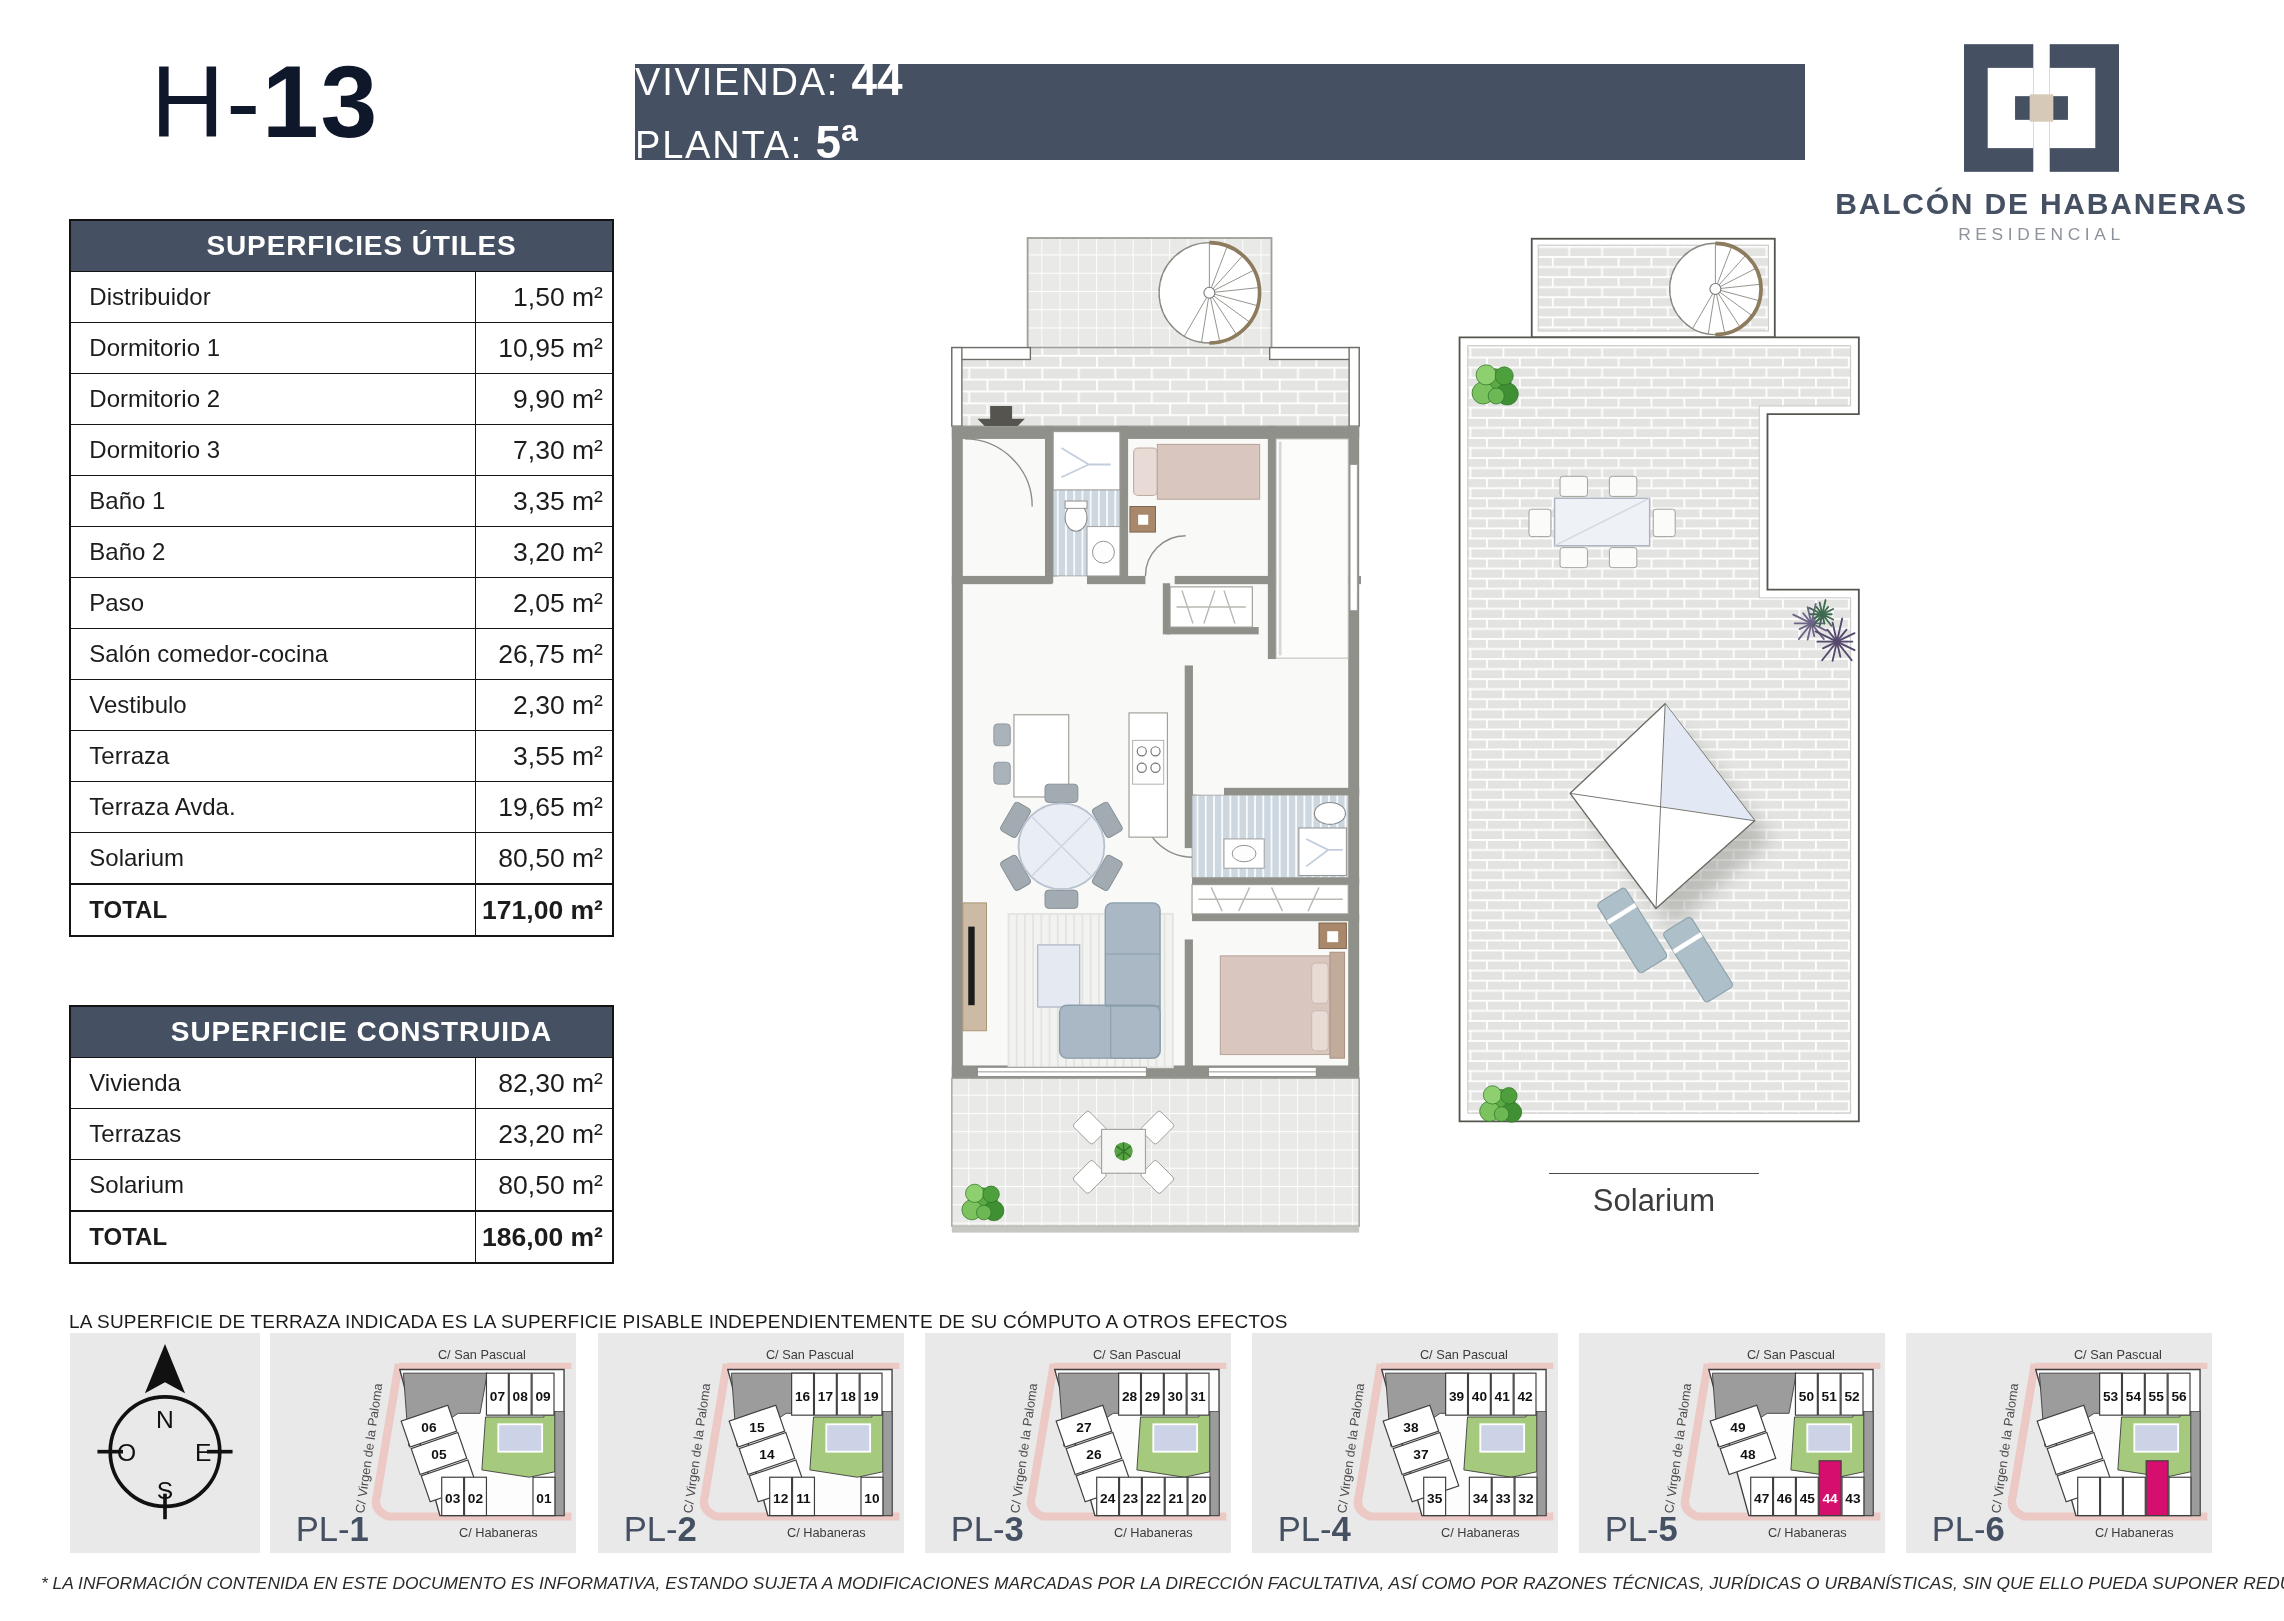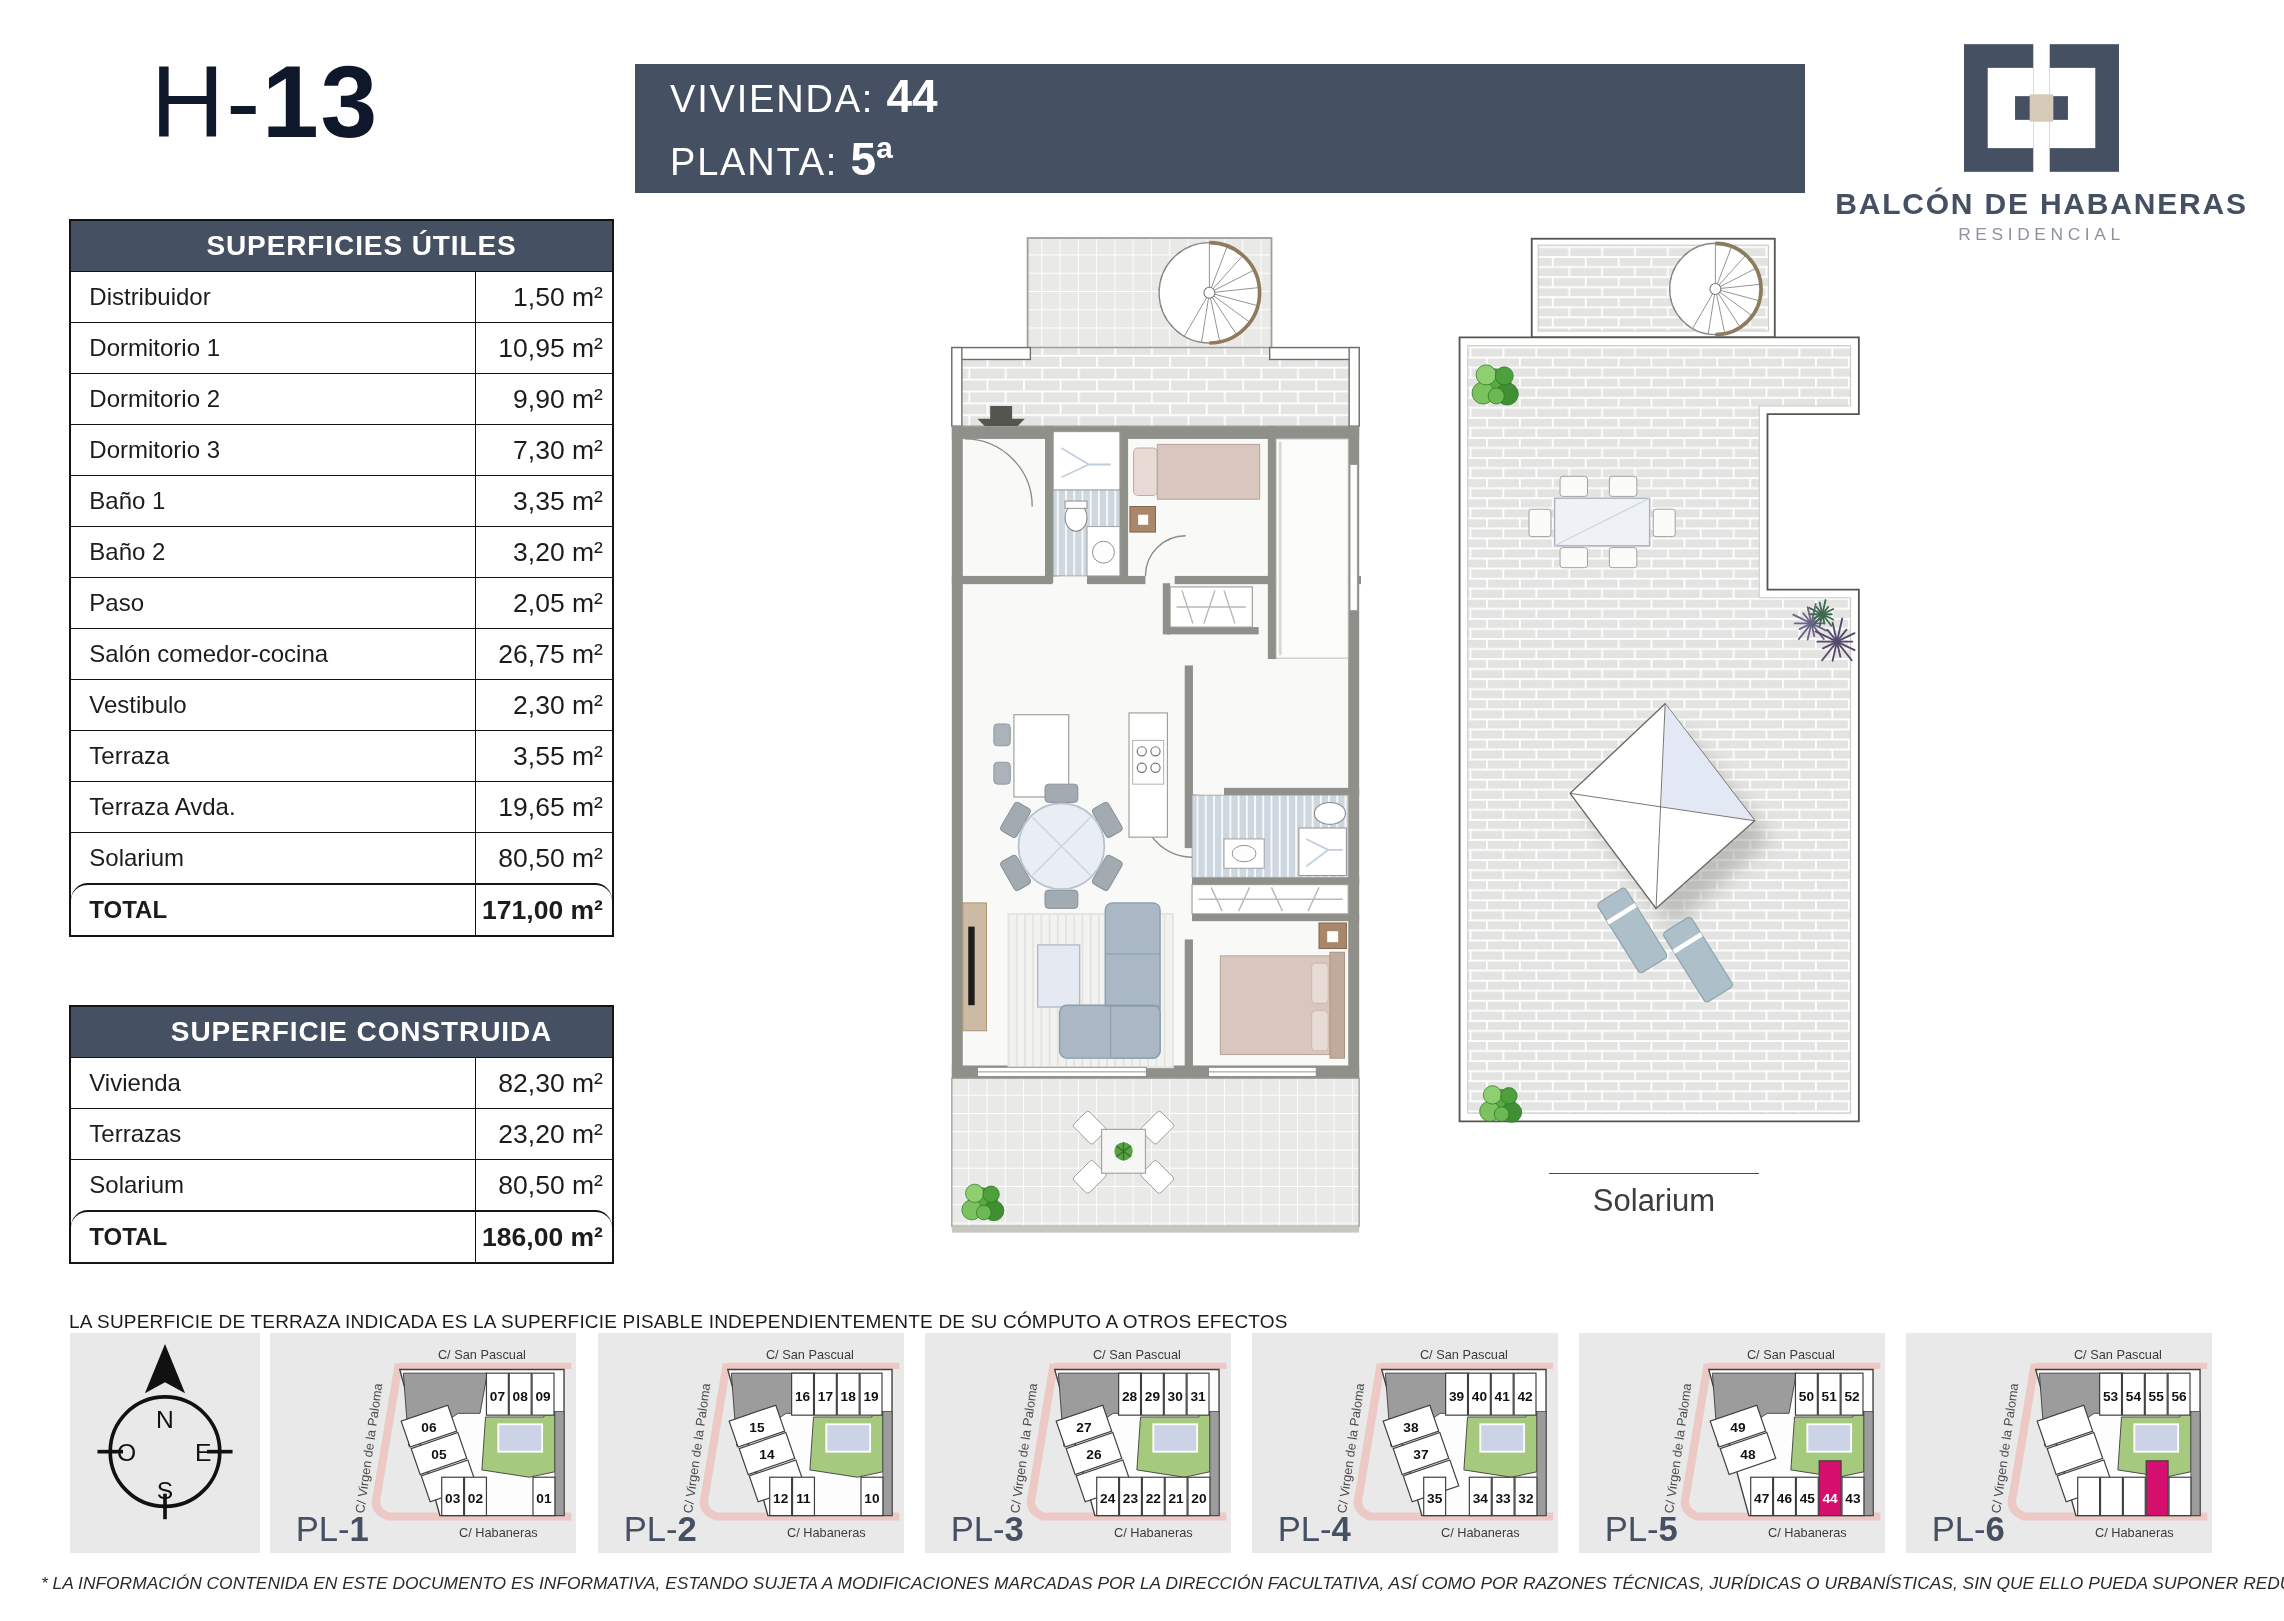--- a/index.html
+++ b/index.html
@@ -5,35 +5,35 @@
   html,body{margin:0;padding:0;background:#ffffff;}
   .page{position:relative;width:2284px;height:1622px;background:#fff;overflow:hidden;
         font-family:"Liberation Sans",sans-serif;color:#1c1c1c;}
   svg{font-family:"Liberation Sans",sans-serif;}
   
   .doc-title{position:absolute;left:119px;top:44px;width:292px;text-align:center;
              font-size:102px;color:#0f172a;letter-spacing:1.8px;}
   .doc-title .light{font-weight:300;}
   .doc-title .bold{font-weight:800;}
   
-  .header-bar{position:absolute;left:635px;top:64px;width:1170px;height:129px;background:#465063;
-              display:flex;flex-direction:column;justify-content:center;padding-left:35px;box-sizing:border-box;}
+  .header-bar{position:absolute;left:635px;top:64px;width:1170px;height:96px;background:#465063;
+              display:flex;flex-direction:column;justify-content:center;box-sizing:border-box;}
   .header-line{color:#fff;font-size:38px;font-weight:300;letter-spacing:1.8px;line-height:60px;}
   .header-line b{font-size:46px;font-weight:800;letter-spacing:0;}
   
   .logo{position:absolute;left:1827px;top:44px;width:429px;text-align:center;}
   .logo-mark{display:block;margin:0 auto;}
   .logo-name{margin-top:14.6px;font-size:30px;letter-spacing:1.8px;color:#465063;font-weight:700;}
   .logo-sub{margin-top:3px;font-size:17.4px;letter-spacing:4.6px;color:#8d929c;font-weight:400;}
   
   .tbl{position:absolute;left:69px;width:545px;border:2.7px solid #141414;box-sizing:border-box;background:#fff;}
   .tbl-header{height:50px;background:#465063;color:#fff;font-size:28px;font-weight:700;
               display:flex;align-items:center;justify-content:center;letter-spacing:0.9px;padding-left:40px;}
   .tbl-row{display:flex;height:50px;border-top:1.8px solid #141414;align-items:stretch;}
-  .tbl-row.total{border-top:2.7px solid #141414;font-weight:800;border-radius:17px;}
+  .tbl-row.total{border-top:2.7px solid #141414;font-weight:800;}
   .tbl-lbl{flex:1;display:flex;align-items:center;padding-left:18.3px;font-size:24px;}
   .tbl-val{width:137px;border-left:1.8px solid #141414;display:flex;align-items:center;
            justify-content:flex-end;padding-right:9.1px;font-size:26.5px;box-sizing:border-box;}
   .tbl-row.total .tbl-lbl,.tbl-row.total .tbl-val{font-weight:800;}
   
   .terrace-note{position:absolute;left:69px;top:1311px;font-size:19px;color:#1c1c1c;letter-spacing:0.2px;white-space:nowrap;}
   .legal-note{position:absolute;left:41px;top:1573px;width:2229px;font-size:17.4px;font-style:italic;
               color:#2a2a2a;white-space:nowrap;letter-spacing:0px;}
   
   .panel{position:absolute;top:1333px;background:#e9e9e9;}

